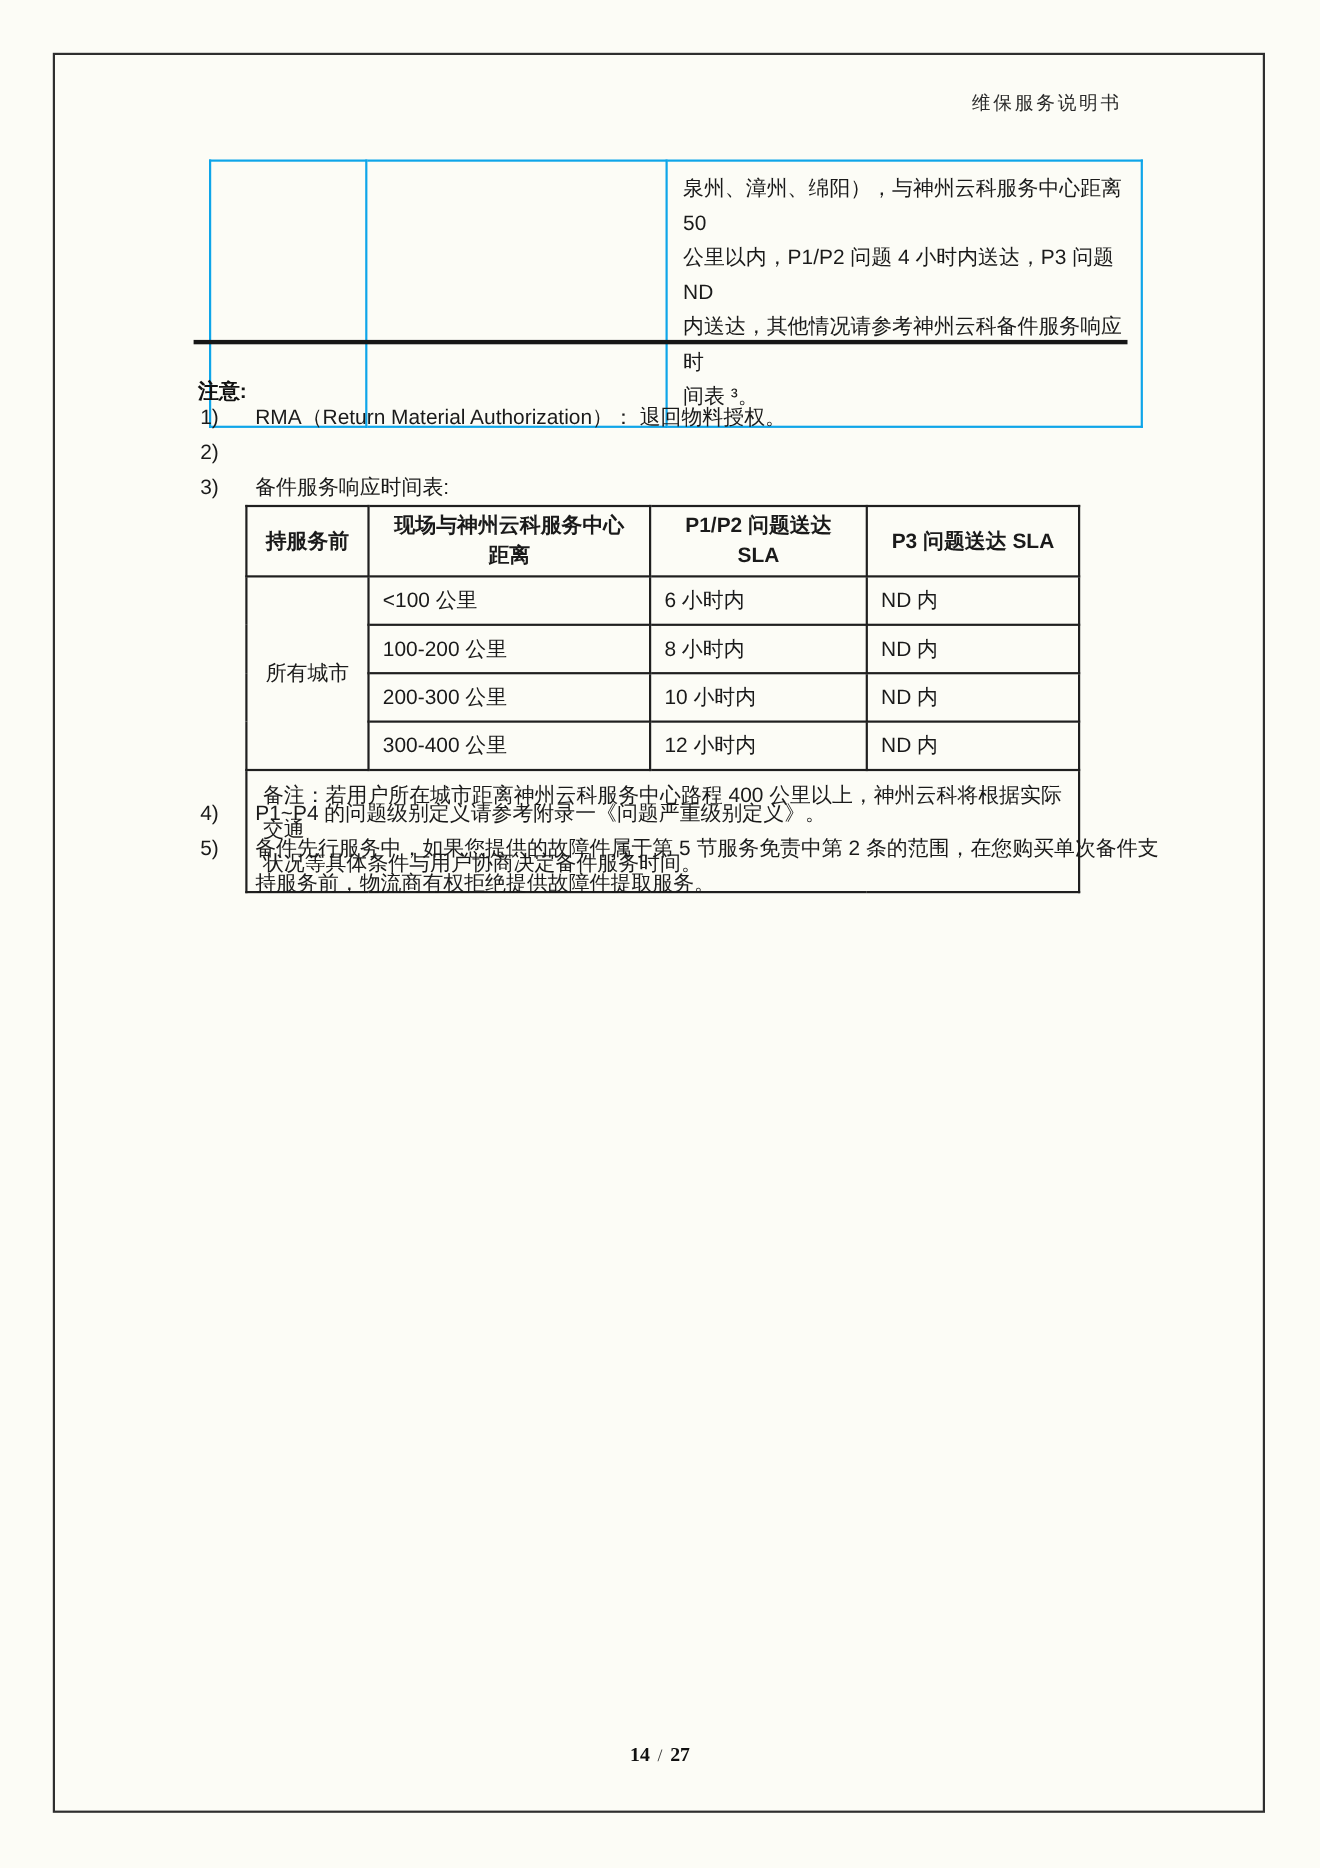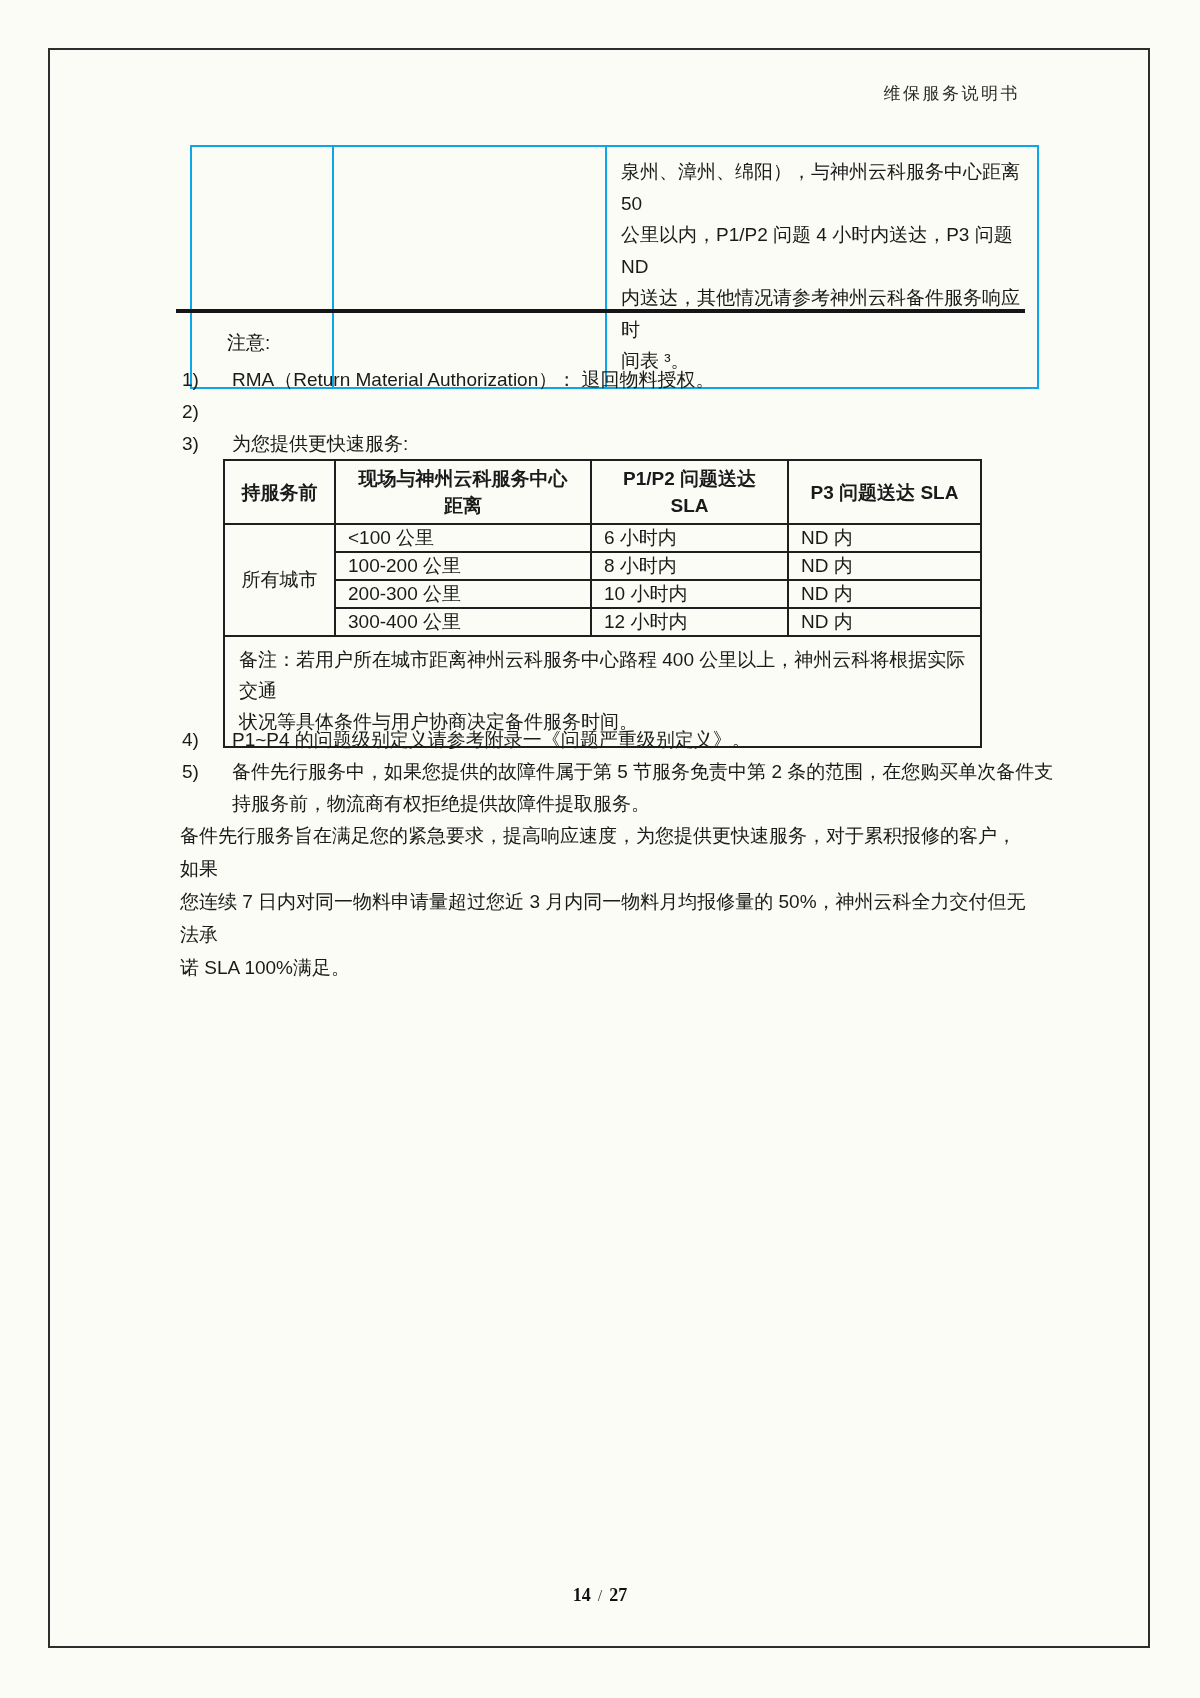--- a/index.html
+++ b/index.html
@@ -50,25 +50,24 @@
 
   .rule {
     position: absolute;
     left: 176px; top: 309px;
     width: 849px; height: 3.5px;
     background: #161616;
   }
 
   .notice-label {
     position: absolute;
-    left: 180px; top: 330px;
-    font-size: 19px;
-    font-weight: normal;
+    left: 180px; top: 343px;
+    font-size: 19px;
+    font-weight: bold;
     color: #111;
-    margin-left: 47px;
   }
 
   .list-item {
     position: absolute;
     left: 182px;
     display: flex;
     font-size: 19px;
     line-height: 32px;
     color: #1a1a1a;
   }
@@ -95,21 +94,21 @@
   }
   .sla-table th {
     font-weight: bold;
     text-align: center;
     vertical-align: middle;
     line-height: 27px;
     height: 64px;
     padding: 2px 4px;
   }
   .sla-table td.data-cell {
-    height: 28px;
+    height: 44px;
     padding: 0 6px 0 12px;
     vertical-align: middle;
     text-align: left;
   }
   .sla-table td.group-cell {
     text-align: center;
     vertical-align: middle;
     padding: 0;
   }
   .sla-table td.note-cell {
@@ -173,21 +172,21 @@
 
   <div class="list-item item-1">
     <span class="li-num">1)</span>
     <span class="li-text">RMA（Return Material Authorization）： 退回物料授权。</span>
   </div>
   <div class="list-item item-2">
     <span class="li-num">2)</span>
   </div>
   <div class="list-item item-3">
     <span class="li-num">3)</span>
-    <span class="li-text">为您提供更快速服务:</span>
+    <span class="li-text">备件服务响应时间表:</span>
   </div>
 
   <table class="sla-table">
     <colgroup>
       <col style="width:111px">
       <col style="width:256px">
       <col style="width:197px">
       <col style="width:193px">
     </colgroup>
     <tbody>
@@ -230,21 +229,18 @@
   <div class="list-item item-4">
     <span class="li-num">4)</span>
     <span class="li-text">P1~P4 的问题级别定义请参考附录一《问题严重级别定义》。</span>
   </div>
   <div class="list-item item-5">
     <span class="li-num">5)</span>
     <span class="li-text prelines">备件先行服务中，如果您提供的故障件属于第 5 节服务免责中第 2 条的范围，在您购买单次备件支
 持服务前，物流商有权拒绝提供故障件提取服务。</span>
   </div>
 
-  <div class="closing-paragraph prelines">备件先行服务旨在满足您的紧急要求，提高响应速度，为您提供更快速服务，对于累积报修的客户，如果
-您连续 7 日内对同一物料申请量超过您近 3 月内同一物料月均报修量的 50%，神州云科全力交付但无法承
-诺 SLA 100%满足。</div>
 
   <div class="page-footer">
     <span class="num">14</span><span class="sep">/</span><span class="num">27</span>
   </div>
 
 </div>
 
 </body></html>

